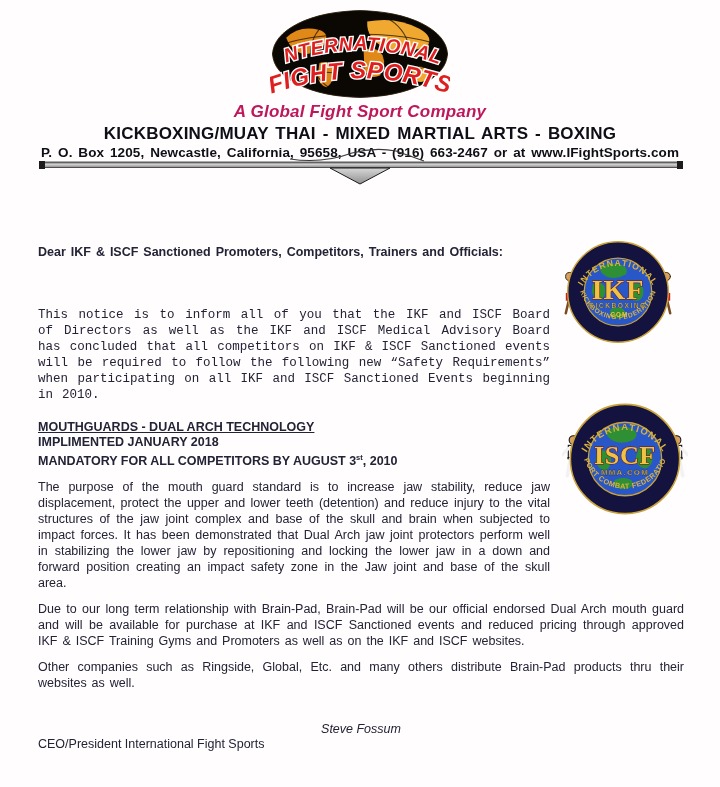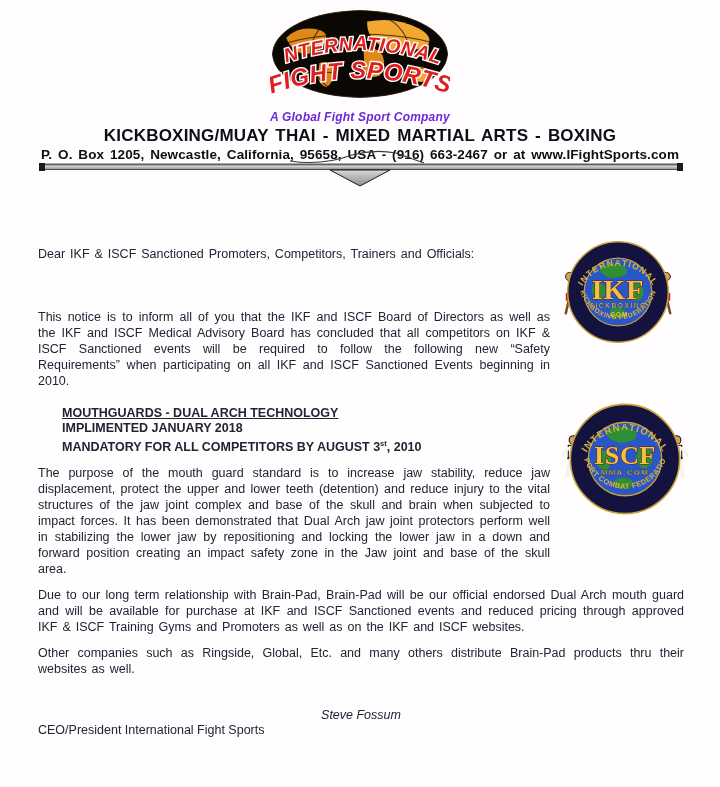--- a/index.html
+++ b/index.html
@@ -10,41 +10,41 @@
     margin:0 auto;
     background:#fffdfd;
     font-family:"Liberation Sans","DejaVu Sans",sans-serif;
     color:#232336;
     overflow:hidden;
   }
   
   .masthead { text-align:center; padding-top:8px; }
   .ifs-logo { display:block; margin:0 auto; width:180px; height:92px; }
   .tagline {
-    font-size:12px; font-weight:bold; font-style:italic;
-    color:#6d28d9; margin-top:10px; letter-spacing:.2px;
+    font-size:17px; font-weight:bold; font-style:italic;
+    color:#be185d; margin-top:2px; letter-spacing:.2px;
   }
   .sports-line {
     font-size:17px; font-weight:bold; color:#0e0e16; margin-top:2px;
     letter-spacing:.2px; word-spacing:2px;
   }
   .address-line {
     font-size:13.5px; font-weight:bold; color:#0e0e16; margin-top:1px;
     letter-spacing:.1px; word-spacing:2px;
   }
   .divider-svg { display:block; margin:-14px auto 0; pointer-events:none; }
 
   
   .letter { padding-left:38px; padding-right:36px; font-size:12.5px; line-height:16px; }
   .letter p { text-align:justify; word-spacing:1.5px; }
-  .salutation { margin-top:56px; text-align:center; }
+  .salutation { margin-top:56px; text-align:center;font-weight:bold; }
   .para-narrow { width:512px; }
   .para-wide   { width:646px; }
-  .p1 { margin-top:47px; }
-  .headings { margin-top:17px; font-weight:bold; line-height:15px;margin-left:24px; }
+  .p1 { margin-top:47px;font-family:Liberation Mono, monospace; }
+  .headings { margin-top:17px; font-weight:bold; line-height:15px; }
   .h-underline { text-decoration:underline; }
   .h3 sup, .h3 .sup { vertical-align:super; font-size:60%; }
   .p2 { margin-top:10px; }
   .p3 { margin-top:11px; }
   .p4 { margin-top:10px; }
   .p5 { margin-top:10px; }
 
   .signature { margin-top:31px; line-height:15px; }
   .sig-name { font-style:italic;text-align:center; }
 

